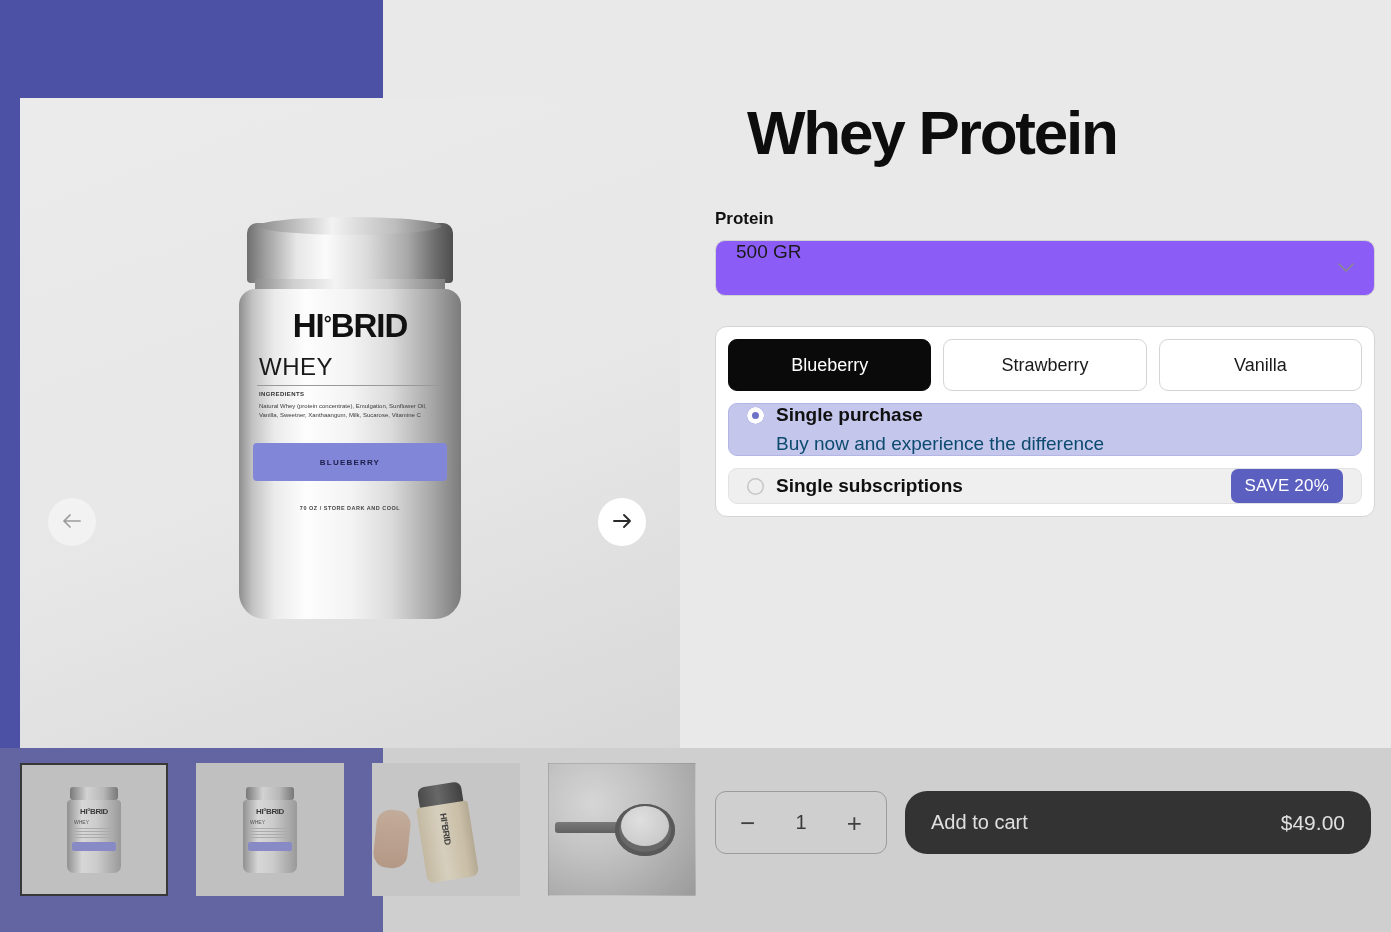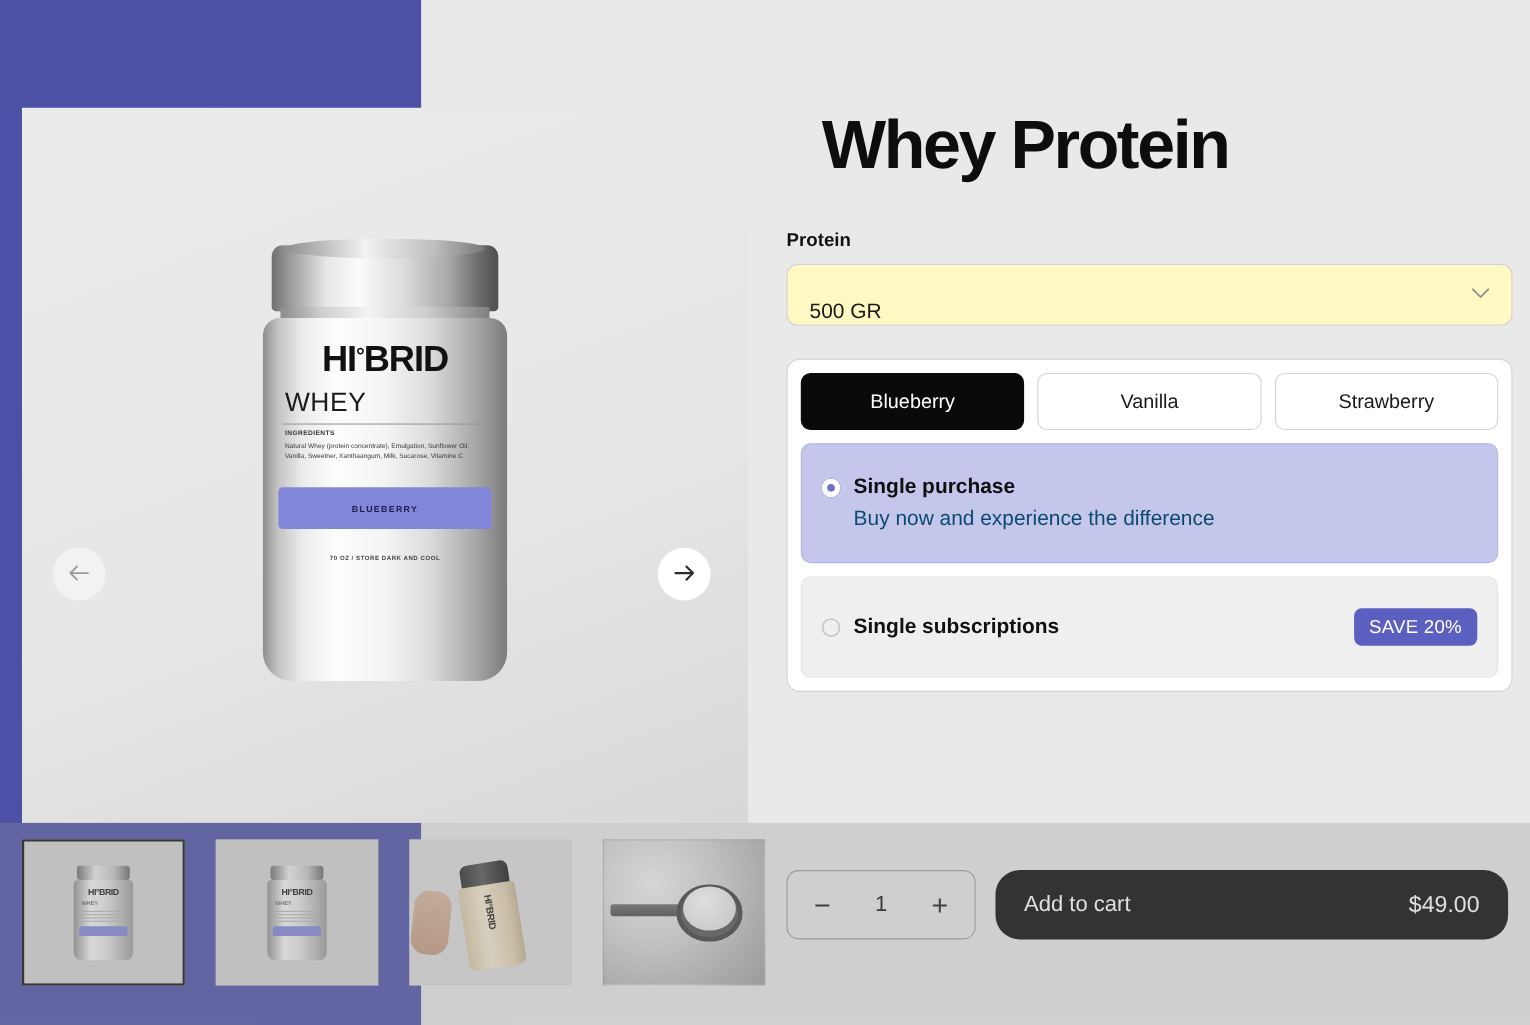--- a/index.html
+++ b/index.html
@@ -316,25 +316,25 @@
     font-weight: 700;
     color: #111;
   }
   .select-wrap {
     margin-top: 11px;
     position: relative;
     width: 660px; height: 56px;
   }
   .select-box {
     width: 100%; height: 100%;
-    background: #fef9c3;
+    background: #8b5cf6;
     border: 1px solid #d2d2d2;
     border-radius: 10px;
     display: flex;
-    align-items: flex-end;
+    align-items: flex-start;
     padding: 0 20px;
     font-size: 19px;
     color: #1a1a1a;
     cursor: pointer;
   }
   .select-chevron {
     position: absolute;
     right: 20px; top: 50%;
     transform: translateY(-50%);
     pointer-events: none;
@@ -368,21 +368,21 @@
   }
   .flavor-tab.active {
     background: #0a0a0a;
     color: #ffffff;
     border-color: #0a0a0a;
   }
 
   .purchase-opt {
     margin-top: 12px;
     border-radius: 9px;
-    padding: 28px 18px;
+    padding: 0 18px;
     position: relative;
     cursor: pointer;
   }
   .purchase-opt.selected {
     background: #c4c6ec;
     border: 1px solid #b3b6e4;
   }
   .purchase-opt.plain {
     background: #efefef;
     border: 1px solid #e2e2e2;
@@ -588,22 +588,22 @@
       <svg width="18" height="11" viewBox="0 0 18 11" fill="none" stroke="#8a8a8a" stroke-width="1.6" stroke-linecap="round" stroke-linejoin="round">
           <path d="M2 2 L9 9 L16 2"></path>
         </svg>
     </span>
   </div>
 
   <div class="options-card">
 
     <div class="flavor-row">
       <button class="flavor-tab active">Blueberry</button>
+      <button class="flavor-tab">Strawberry</button>
       <button class="flavor-tab">Vanilla</button>
-      <button class="flavor-tab">Strawberry</button>
     </div>
 
     <div class="purchase-opt selected">
       <div class="opt-head">
         <span class="radio on"></span>
         <span class="opt-title">Single purchase</span>
       </div>
       <div class="opt-sub">Buy now and experience the difference</div>
     </div>
 

